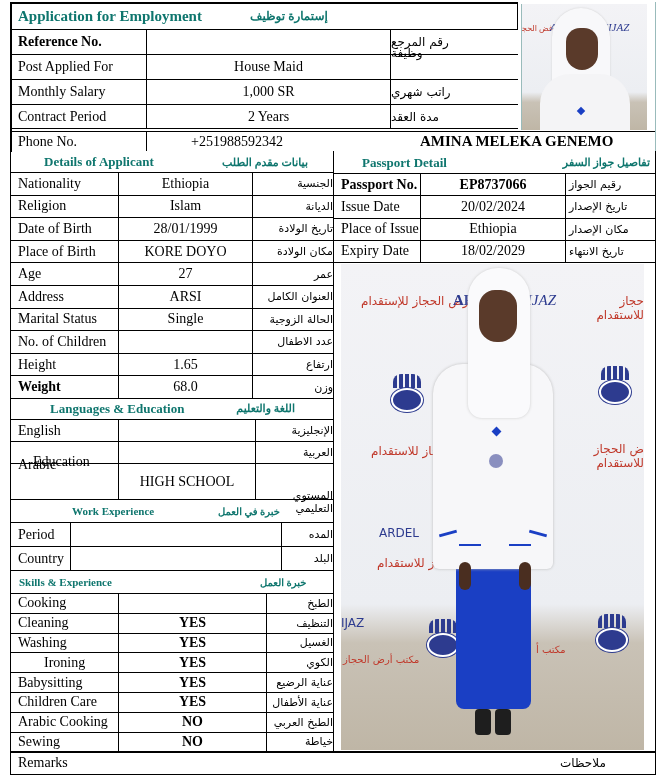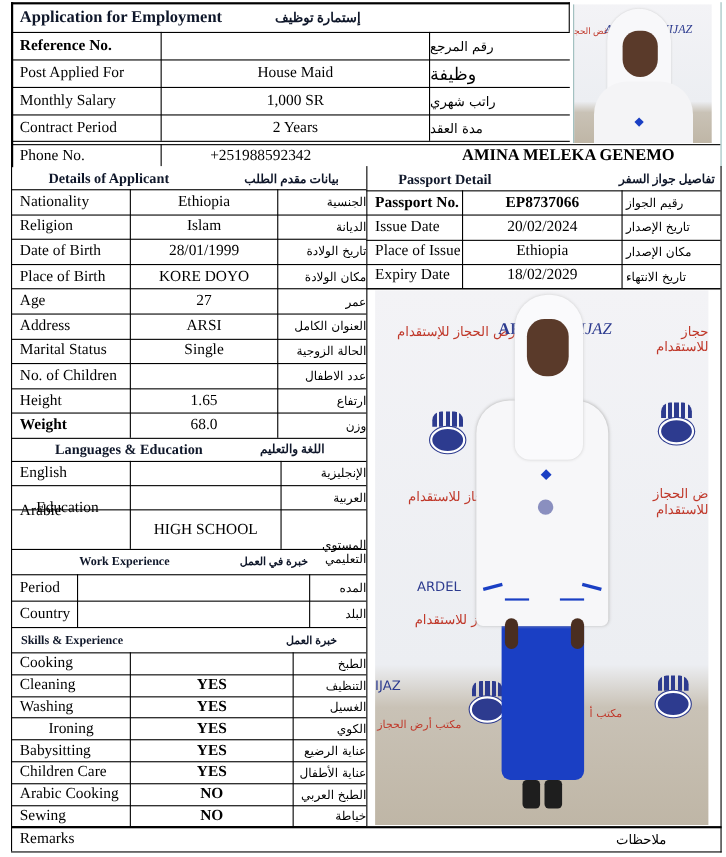--- a/index.html
+++ b/index.html
@@ -1,20 +1,20 @@
 <!DOCTYPE html>
 <html><head>
 <meta charset="utf-8">
 <style>
   * { box-sizing: border-box; margin: 0; padding: 0; }
   html, body { width: 660px; height: 779px; background: #fff; overflow: hidden; }
   body { position: relative; font-family: "Liberation Serif", serif; color: #000; font-size: 14px; }
   .abs { position: absolute; }
   .ar { font-family: "DejaVu Sans", sans-serif; font-size: 11px; direction: rtl; }
-  .maroon { color: #0f172a; font-weight: bold; font-family: Liberation Serif, serif; }
+  .maroon { color: #0f766e; font-weight: bold; font-family: Liberation Serif, serif; }
   .cell { position: absolute; display: flex; align-items: center; overflow: hidden; white-space: nowrap; }
   .c { justify-content: center; }
   .r { justify-content: flex-end; padding-right: 3px; }
   .l { padding-left: 6px; }
   .hl { position: absolute; height: 1px; background: #000; }
   .vl { position: absolute; width: 1px; background: #000; }
   .photo { position: absolute; overflow: hidden; }
   .bg-wall { background: linear-gradient(180deg,#f3f3f6 0%,#eceef2 70%,#c9c2b6 78%,#bfb6a6 100%); }
 </style>
 </head>
@@ -40,21 +40,21 @@
   <div>
     <div class="cell l" style="left:12px;top:30px;width:134px;height:24px;font-weight:bold;text-align:right;">Reference No.</div>
     <div class="cell c" style="left:147px;top:30px;width:243px;height:24px;"></div>
     <div class="cell ar r" style="left:391px;top:30px;width:126px;height:24px;font-size:12px;">رقم المرجع</div>
   </div>
   <div class="hl" style="left:10px;top:54px;width:508px;"></div>
 
   <div>
     <div class="cell l" style="left:12px;top:55px;width:134px;height:24px;">Post Applied For</div>
     <div class="cell c" style="left:147px;top:55px;width:243px;height:24px;">House Maid</div>
-    <div class="cell ar r" style="left:391px;top:55px;width:126px;height:24px;font-size:16px;">وظيفة</div>
+    <div class="cell ar r" style="left:391px;top:41px;width:126px;height:24px;font-size:12px;">وظيفة</div>
   </div>
   <div class="hl" style="left:10px;top:79px;width:508px;"></div>
 
   <div>
     <div class="cell l" style="left:12px;top:80px;width:134px;height:24px;">Monthly Salary</div>
     <div class="cell c" style="left:147px;top:80px;width:243px;height:24px;">1,000 SR</div>
     <div class="cell ar r" style="left:391px;top:80px;width:126px;height:24px;font-size:12px;">راتب شهري</div>
   </div>
   <div class="hl" style="left:10px;top:104px;width:508px;"></div>
 

